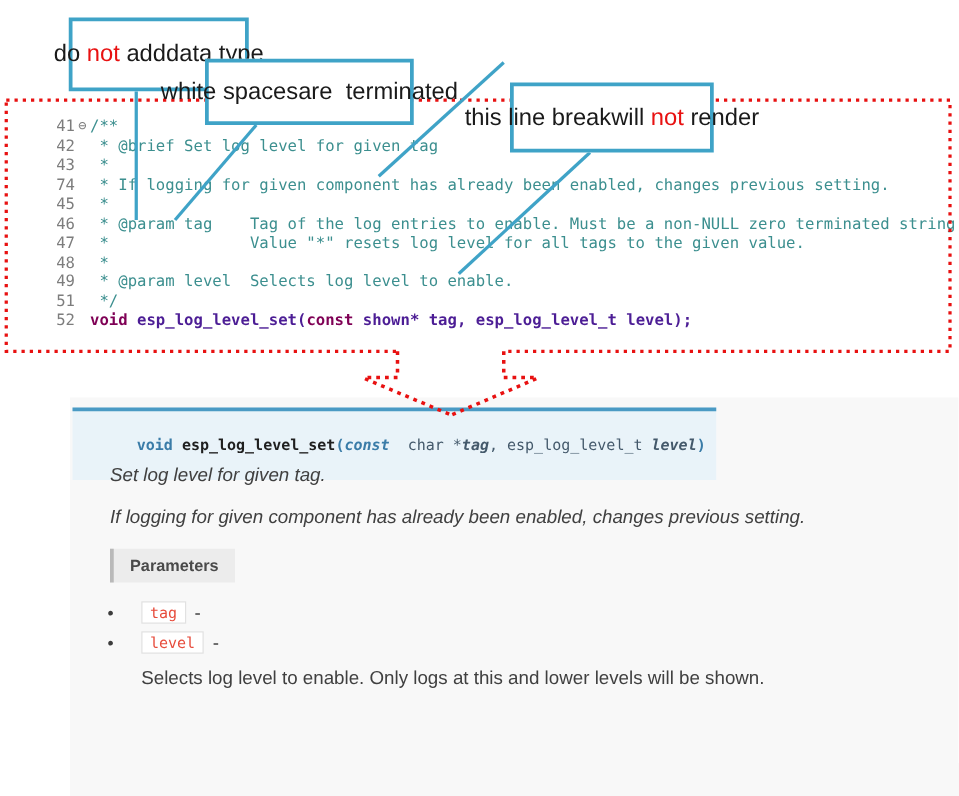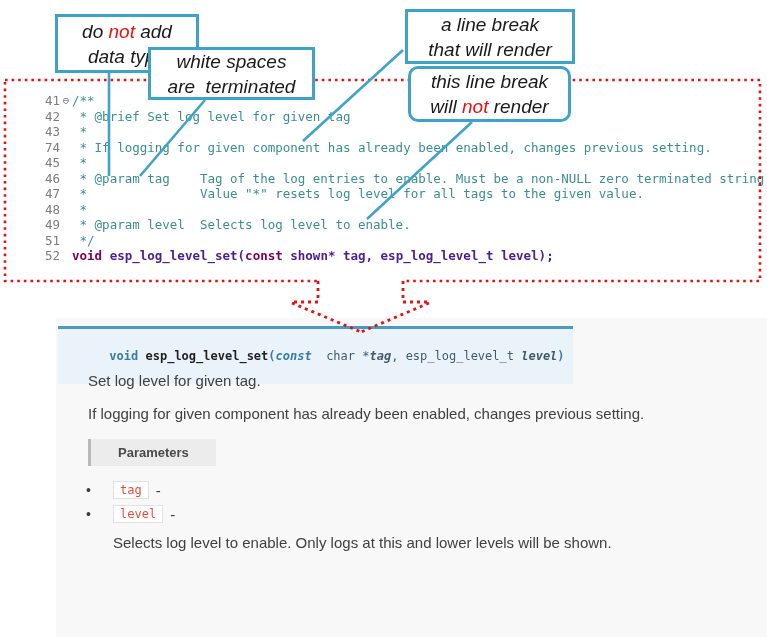--- a/index.html
+++ b/index.html
@@ -4,22 +4,22 @@
 <style>
   html,body{margin:0;padding:0;background:#fff;}
   .canvas{position:relative;width:767px;height:637px;background:#fff;overflow:hidden;
           font-family:"Liberation Sans",sans-serif;}
 
   
   svg.overlay{position:absolute;left:0;top:0;z-index:5;pointer-events:none;}
 
   
   .callout{position:absolute;z-index:8;background:#fff;border:3px solid var(--teal,#3fa3c7);
-           display:flex;flex-direction:column;justify-content:center;align-items:center;
-           font-size:19px;color:#1a1a1a;line-height:25px;text-align:center;font-style:italic;}
+           display:flex;justify-content:center;align-items:center;
+           font-size:19px;color:#1a1a1a;line-height:25px;text-align:center;}
   .callout .red{color:var(--red,#e81111);}
   .cl-line{white-space:pre;}
 
   
   .code-block{position:absolute;left:12px;top:93px;z-index:2;
               font-family:"DejaVu Sans Mono","Liberation Mono",monospace;
               font-size:12.5px;line-height:15.5px;}
   .code-line{display:flex;white-space:pre;}
   .lnum{display:inline-block;width:22px;text-align:right;color:var(--linenum,#7d7d7d);margin-left:26px;}
   .fold{display:inline-block;width:12px;text-align:center;color:var(--linenum,#7d7d7d);font-size:11px;}
@@ -33,25 +33,25 @@
                background:var(--docbg,#f8f8f8);color:var(--doctext,#404040);}
   .sig-bar{position:absolute;left:2px;top:8px;display:inline-block;
            background:var(--sigbg,#e9f3f9);border-top:3px solid var(--sigborder,#4a9ac4);
            padding:6px 8px 7px 8px;font-family:"DejaVu Sans Mono","Liberation Mono",monospace;
            font-size:12px;white-space:pre;}
   .sg-kw{color:var(--sigblue,#3a7ca8);font-weight:bold;}
   .sg-kwi{color:var(--sigblue,#3a7ca8);font-style:italic;font-weight:bold;}
   .sg-fn{color:#1f1f1f;font-weight:bold;}
   .sg-ty{color:var(--sigdark,#44596b);}
   .sg-arg{color:var(--sigdark,#44596b);font-style:italic;font-weight:bold;}
-  .doc-p{position:absolute;left:32px;font-size:15px;}
+  .doc-p{position:absolute;left:32px;font-size:15px;font-style:italic;}
   .brief{top:54px;}
   .details{top:87px;}
   .params-box{position:absolute;left:32px;top:121px;background:#ececec;
-              border-left:3px solid #b9b9b9;padding:6px 27px;font-size:13px;
+              border-left:3px solid #b9b9b9;padding:6px 13px;font-size:13px;
               font-weight:bold;color:#4a4a4a;}
   .params-list{position:absolute;left:30px;top:163px;width:660px;}
   .param-head{display:flex;align-items:center;margin-bottom:6px;}
   .bullet{display:inline-block;width:27px;font-size:14px;color:#3d3d3d;}
   .param-chip{display:inline-block;font-family:"DejaVu Sans Mono","Liberation Mono",monospace;
               font-size:12px;color:var(--chipred,#e74c3c);background:#fff;
               border:1px solid #e1e1e1;padding:1px 6px;margin-right:7px;}
   .param-dash{font-size:15px;}
   .param-body{padding-left:27px;width:628px;font-size:15px;line-height:27px;margin-bottom:13px;}
 </style>
@@ -97,31 +97,27 @@
       <line x1="292" y1="303" x2="361" y2="332"></line>
       <line x1="429" y1="303" x2="361" y2="332"></line>
     </g>
   </svg>
 
   <div class="callout" style="left:55px;top:14px;width:138px;height:53px;">
     <div class="cl-line"><span>do </span><span class="red">not</span><span> add</span></div>
     <div class="cl-line">data type</div>
   </div>
 
-  <div class="callout" style="left:148px;top:47px;width:161px;height:47px;text-align:center;">
+  <div class="callout" style="left:164px;top:47px;width:161px;height:47px;text-align:center;">
     <div class="cl-line">white spaces</div>
     <div class="cl-line">are  terminated</div>
   </div>
 
-  <div class="callout" style="left:405px;top:9px;width:164px;height:49px;">
-    <div class="cl-line">a line break</div>
-    <div class="cl-line">that will render</div>
-  </div>
 
-  <div class="callout" style="left:408px;top:66px;width:157px;height:50px;border-radius:10px;">
+  <div class="callout" style="left:408px;top:66px;width:157px;height:50px;">
     <div class="cl-line">this line break</div>
     <div class="cl-line"><span>will </span><span class="red">not</span><span> render</span></div>
   </div>
 
   <div class="doc-section">
     <div class="sig-bar">
       <span><span class="sg-kw">void</span><span class="sg-ty"> </span><span class="sg-fn">esp_log_level_set</span><span class="sg-kw">(</span><span class="sg-kwi">const</span><span class="sg-ty">  char *</span><span class="sg-arg">tag</span><span class="sg-ty">, </span><span class="sg-ty">esp_log_level_t </span><span class="sg-arg">level</span><span class="sg-kw">)</span></span>
     </div>
     <div class="doc-p brief">Set log level for given tag.</div>
     <div class="doc-p details">If logging for given component has already been enabled, changes previous setting.</div>

